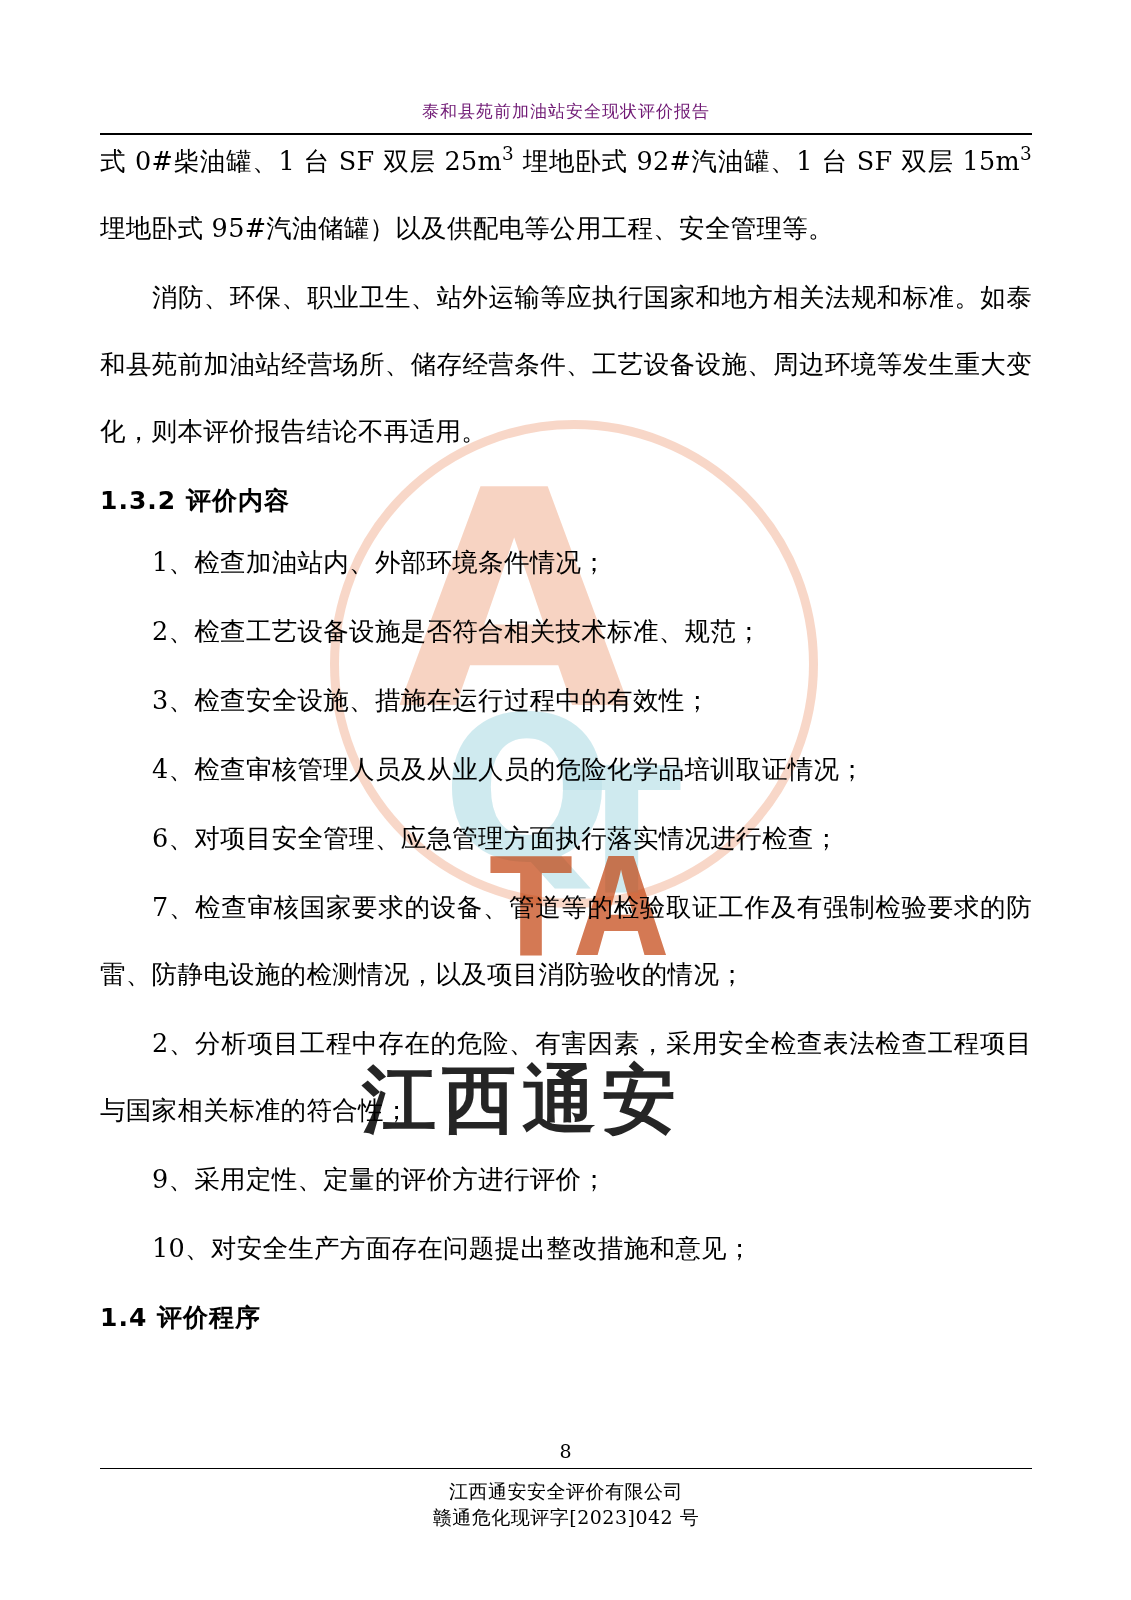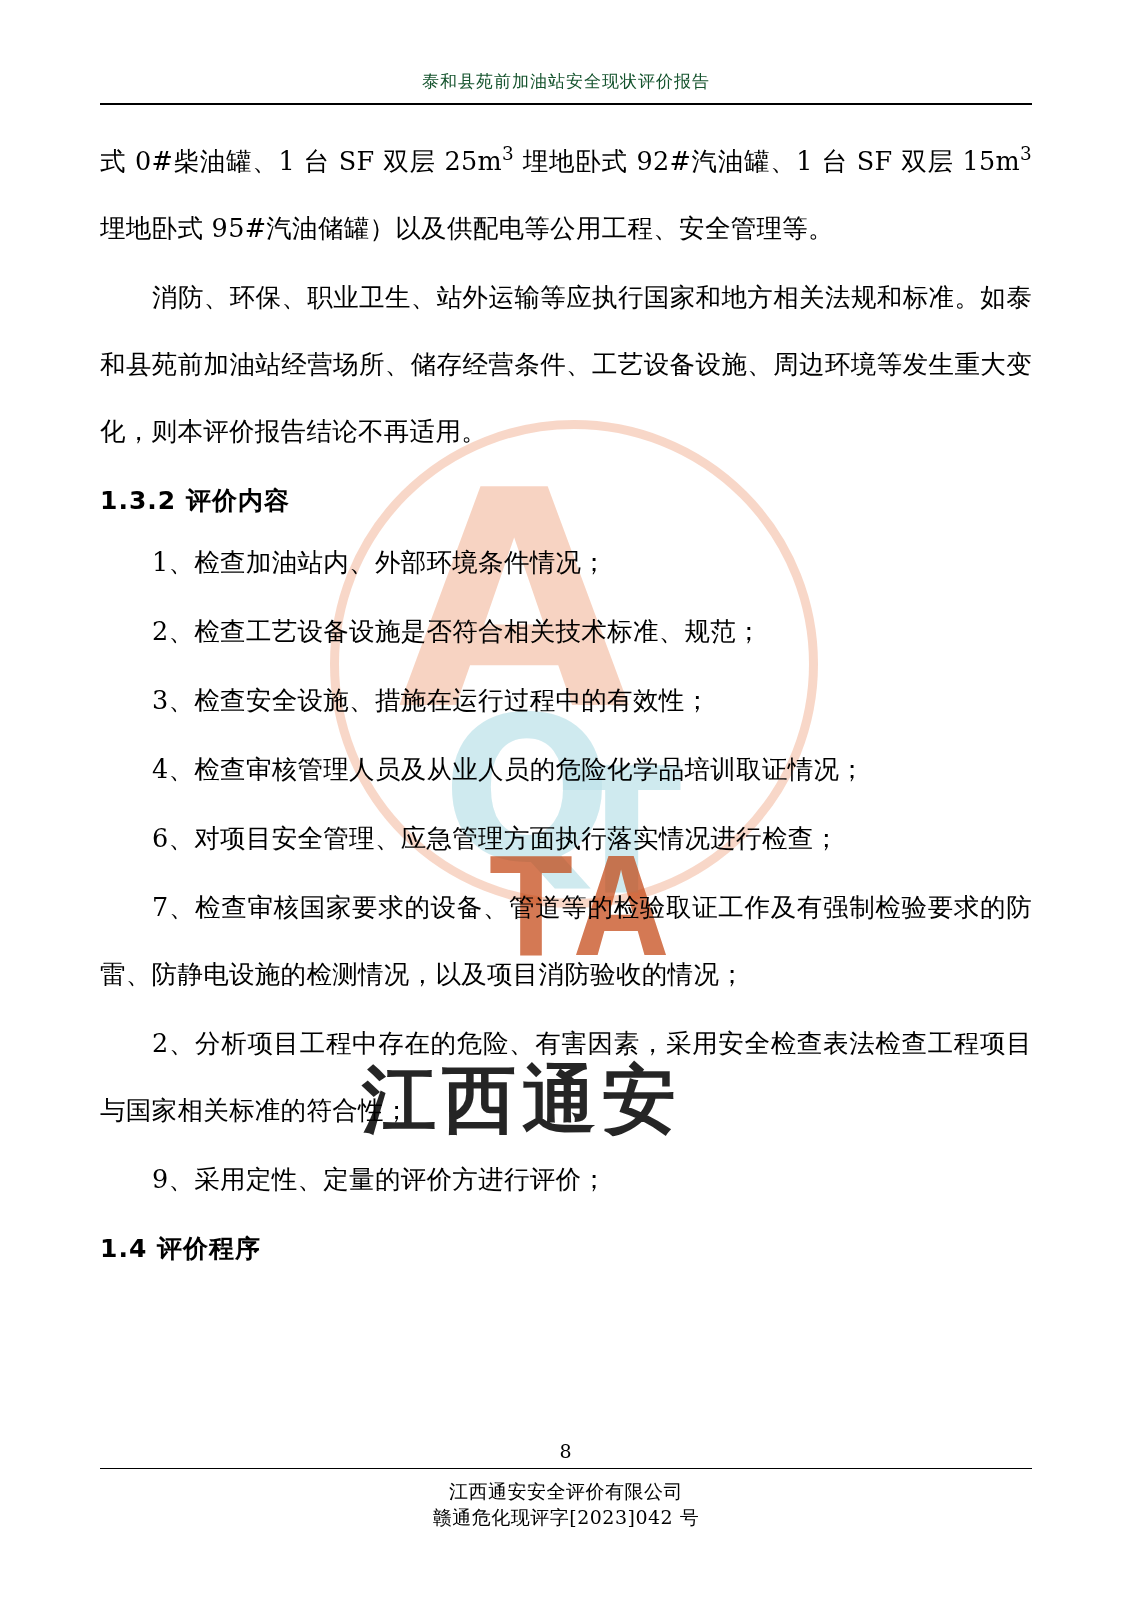--- a/index.html
+++ b/index.html
@@ -99,22 +99,23 @@
   .header {
     position: absolute;
     left: 100px;
     top: 70px;
     width: 932px;
     text-align: center;
     z-index: 2;
   }
   .header-text {
     font-size: 17px;
-    color: #14532d;
+    color: #701a75;
     letter-spacing: 1px;
+    margin-top: 30px;
   }
   .header-rule {
     margin-top: 10px;
     border-bottom: 2px solid #000;
     width: 100%;
   }
 
   
   .content {
     position: absolute;
@@ -206,20 +207,21 @@
     <h3 class="heading">1.3.2 评价内容</h3>
 
     <p class="para indent">1、检查加油站内、外部环境条件情况；</p>
     <p class="para indent">2、检查工艺设备设施是否符合相关技术标准、规范；</p>
     <p class="para indent">3、检查安全设施、措施在运行过程中的有效性；</p>
     <p class="para indent">4、检查审核管理人员及从业人员的危险化学品培训取证情况；</p>
     <p class="para indent">6、对项目安全管理、应急管理方面执行落实情况进行检查；</p>
     <p class="para indent">7、检查审核国家要求的设备、管道等的检验取证工作及有强制检验要求的防雷、防静电设施的检测情况，以及项目消防验收的情况；</p>
     <p class="para indent">2、分析项目工程中存在的危险、有害因素，采用安全检查表法检查工程项目与国家相关标准的符合性；</p>
     <p class="para indent">9、采用定性、定量的评价方进行评价；</p>
+    <p class="para indent">10、对安全生产方面存在问题提出整改措施和意见；</p>
 
     <h3 class="heading">1.4 评价程序</h3>
 
   </div>
 
   <div class="page-number">8</div>
 
   <div class="footer">
     <div class="footer-rule"></div>
     <div class="footer-row">

